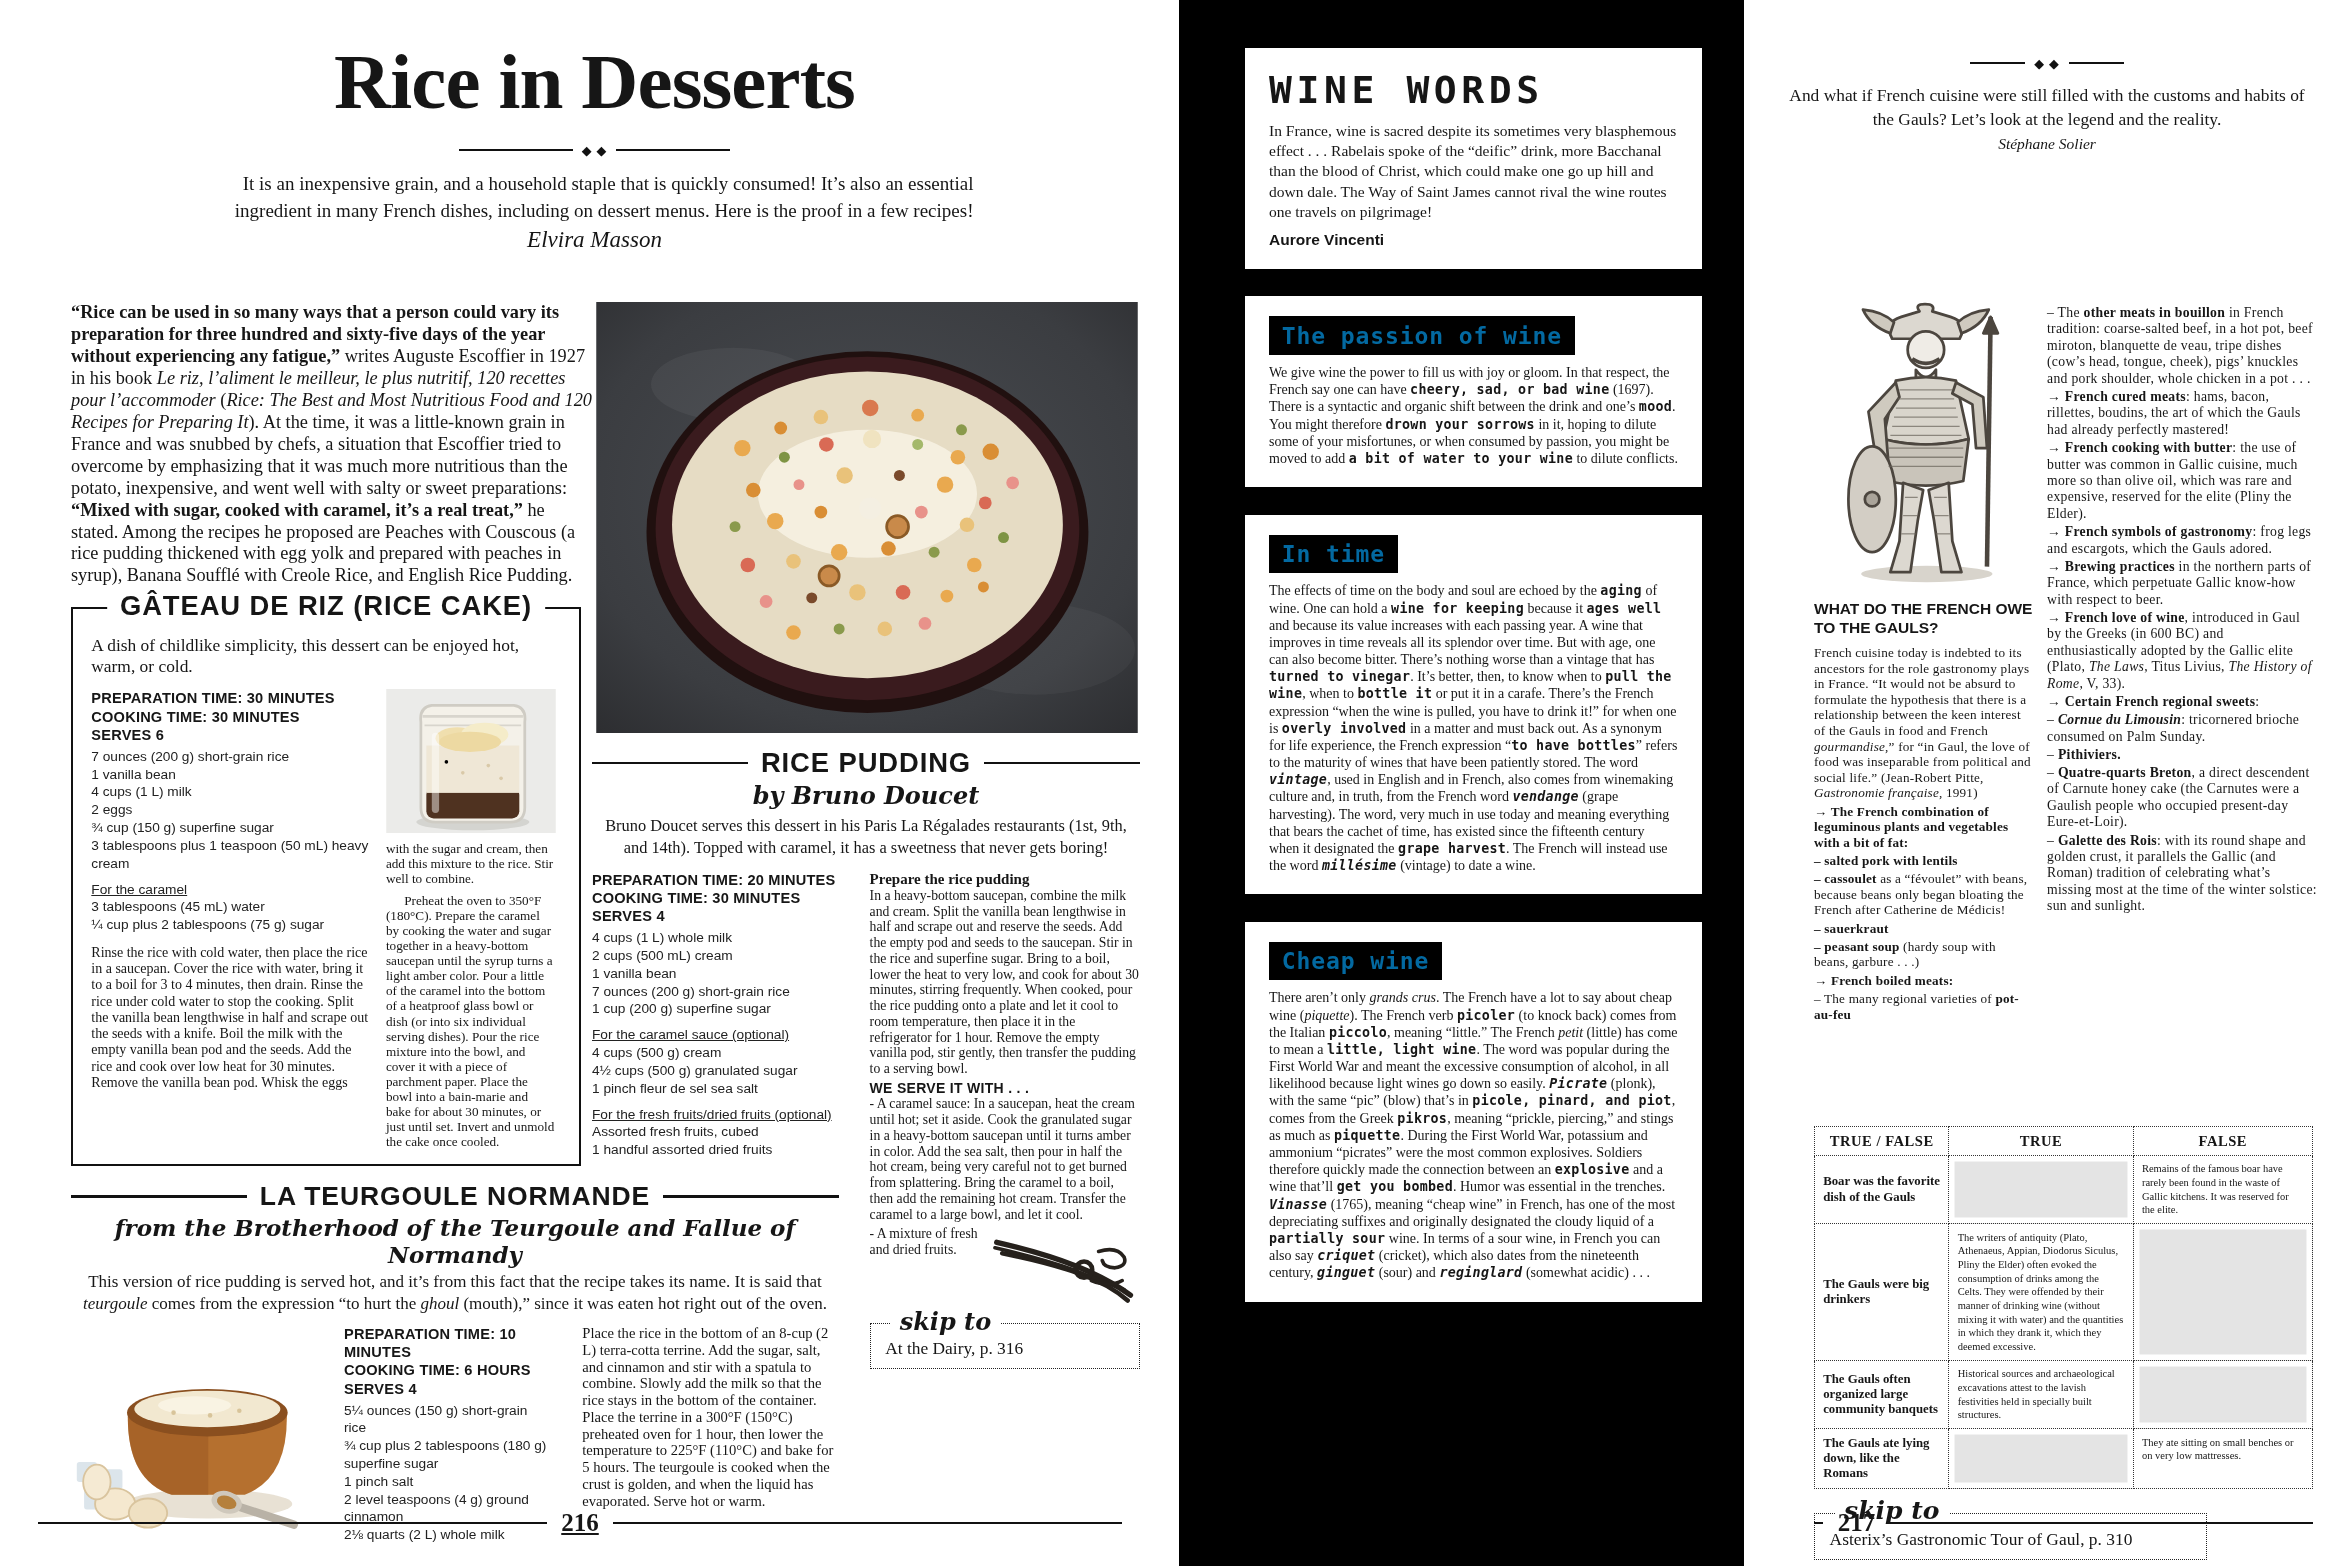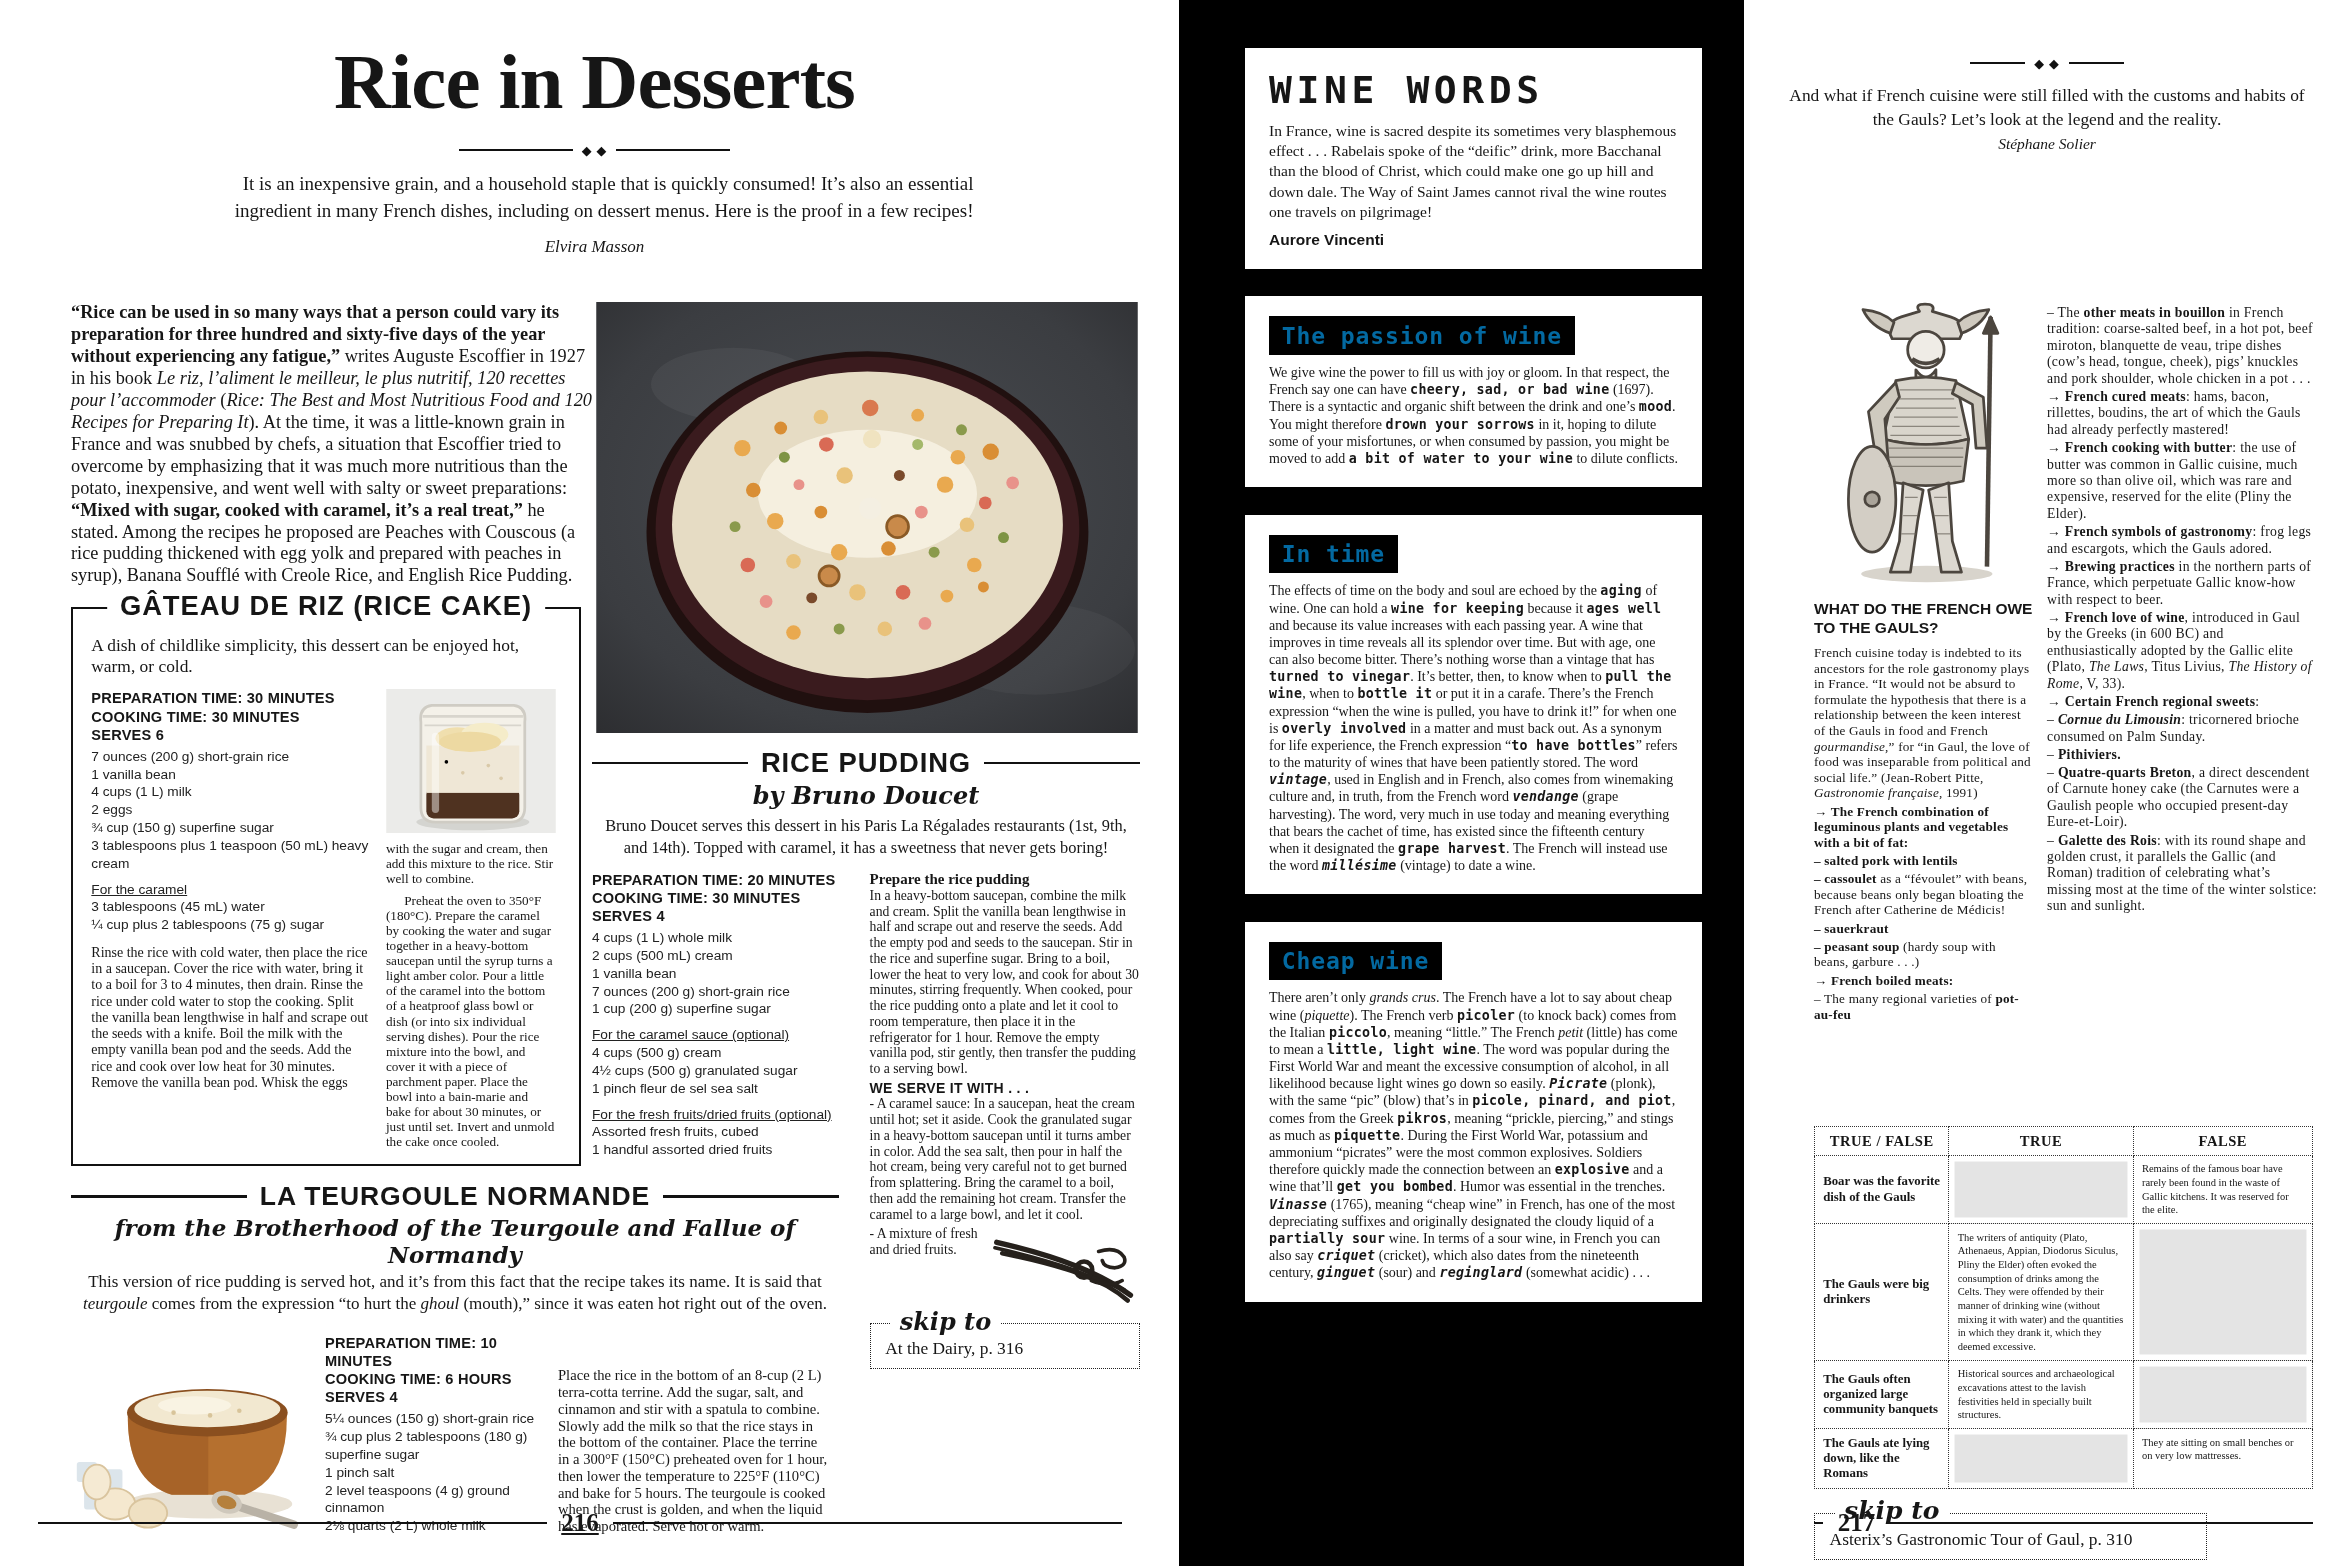--- a/index.html
+++ b/index.html
@@ -30,21 +30,21 @@
 
   .foot { display:flex; align-items:center; gap:14.6px; }
   .foot .fln { flex:1; height:2.7px; background:#111; }
   .foot .fln.short { flex:0 0 9.1px; }
   .foot .pnum { font-weight:700; font-size:25px; }
 
   
   .lp-header { left:110px; top:37px; width:969px; text-align:center; }
   .lp-header h1 { font-size:79px; font-weight:700; letter-spacing:-0.9px; }
   .lp-header .intro { width:758px; margin:3.7px auto 0; font-size:19px; line-height:1.4;text-align:right; }
-  .lp-header .byline { font-style:italic; font-size:17px; margin-top:12px; }
+  .lp-header .byline { font-style:italic; font-size:23px; margin-top:2px; }
 
   .lead { left:71px; top:302px; width:523px; font-size:18.3px; line-height:1.2; }
 
   .photo { left:596px; top:302px; width:542px; height:431px; }
 
   .gateau { left:71px; top:607px; width:510px; border:2.7px solid #111; padding:18.3px 18.3px 14.6px; background:#fff; }
   .gateau .box-title { position:absolute; top:-19px; left:50%; transform:translateX(-50%); background:#fff; padding:0 12.8px; white-space:nowrap; font-family:"Liberation Sans", sans-serif; font-weight:700; font-size:27.4px; letter-spacing:0.9px; }
   .gateau .gdesc { font-size:17.4px; margin:7.3px 0 12.8px; }
   .gcols { display:flex; gap:14.6px; }
   .gcola { width:280px; }
@@ -63,21 +63,21 @@
   .shead { font-size:14px; font-weight:700; letter-spacing:0.3px; margin-top:3.7px; }
   .rpb .method { font-size:13.7px; line-height:1.15; margin-bottom:3.7px; }
   .servewrap { overflow:hidden; }
   .vanilla-float { float:right; width:151px; height:80px; margin:0 0 1.8px 5.5px; }
   .rpb .skipbox { margin-top:14.6px; width:270px; }
 
   .teurgoule { left:71px; top:1181px; width:768px; }
   .teurgoule .ruletitle h2 { font-size:26.5px; }
   .teurgoule .script { text-align:center; font-size:23px; margin-top:1.8px; }
   .teurgoule .tdesc { text-align:center; font-size:17px; line-height:1.25; margin-top:3.7px; }
-  .tcols { display:flex; gap:16px; margin-top:11px;align-items:flex-end; }
+  .tcols { display:flex; gap:35px; margin-top:11px; }
   .tillus { width:238px; height:210px; }
   .ta { width:217px; }
   .tb { width:274px; font-size:14.6px; line-height:1.15; }
 
   .foot-left { left:38px; top:1509px; width:1084px;text-decoration:underline; }
 
   
   .band { left:1179px; top:0; width:565px; height:1566px; background:#000; display:flex; flex-direction:column; gap:27.4px; padding:48px 42px 27.4px 66px; }
   .card { background:#fff; padding:20px 24px; }
   .wwtitle { font-family:"DejaVu Sans Mono", monospace; font-weight:700; font-size:38px; letter-spacing:4.6px; }

